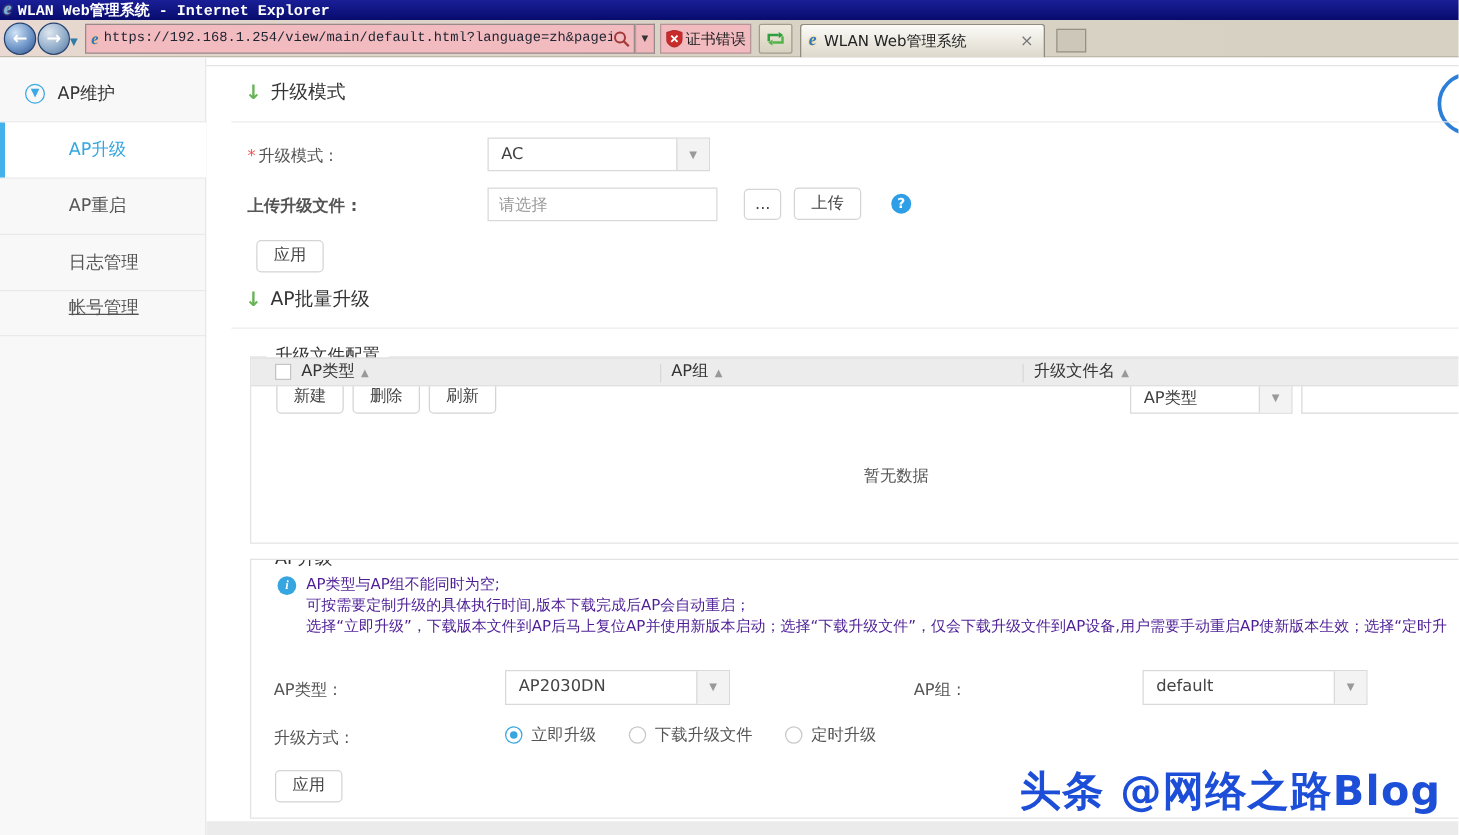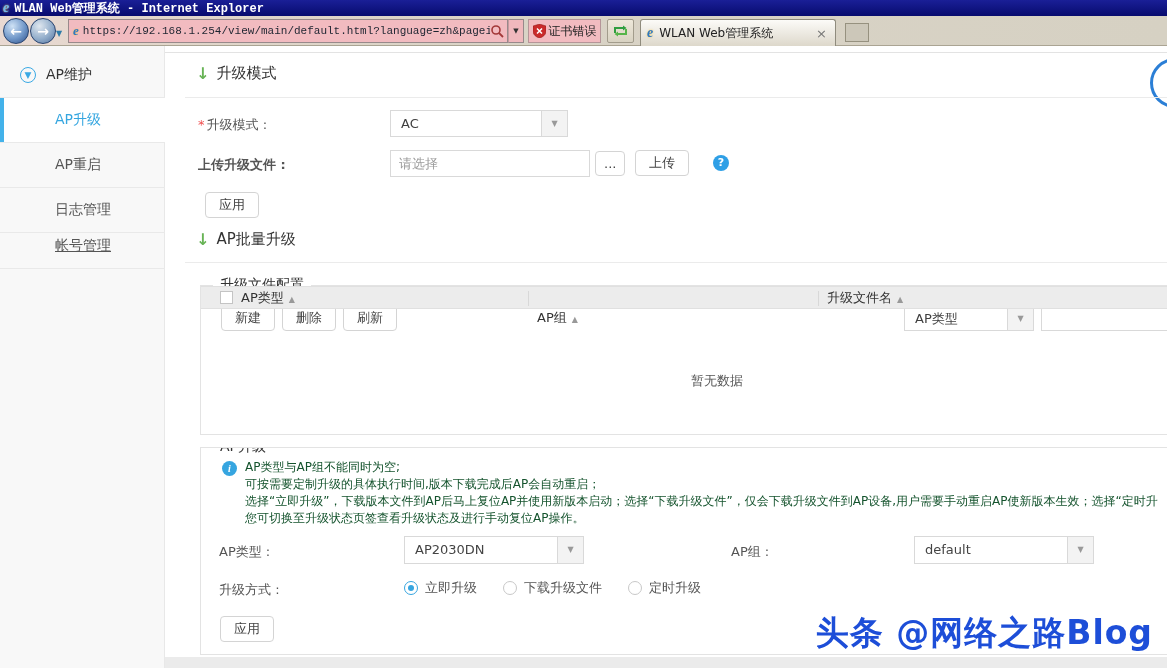--- a/index.html
+++ b/index.html
@@ -90,21 +90,21 @@
     border-top:1px solid #e0e0e0; border-bottom:1px solid #e0e0e0; }
   .th { position:absolute; top:0; height:23px; font-size:13px; color:#333; line-height:22px; white-space:nowrap; }
   .sort-caret { color:#999; font-size:8px; margin-left:5px; }
   .vsep { position:absolute; top:4px; height:15px; border-left:1px solid #d8d8d8; }
   .checkbox { position:absolute; width:13px; height:13px; border:1px solid #c4c4c4; background:#fff; top:4px; }
   .empty-text { position:absolute; text-align:center; font-size:13px; color:#555; }
 
   .info-icon { position:absolute; width:15px; height:15px; border-radius:50%; background:#36a5e0;
     color:#fff; font-size:10px; font-style:italic; font-weight:bold; text-align:center; line-height:15px;
     font-family:"Liberation Serif",serif; }
-  .info-lines { position:absolute; font-size:12px; color:#14532d; line-height:17px; white-space:nowrap; }
+  .info-lines { position:absolute; font-size:12px; color:#4c1d95; line-height:17px; white-space:nowrap; }
 
   .radio-grp { position:absolute; display:flex; align-items:center; gap:0; font-size:13px; color:#555; }
   .radio { width:14px; height:14px; border-radius:50%; border:1px solid #c8c8c8; background:#fff;
     display:inline-block; vertical-align:-3px; position:relative; }
   .radio.checked { border-color:#36a5e0; }
   .radio.checked::after { content:""; position:absolute; left:3px; top:3px; width:6px; height:6px;
     border-radius:50%; background:#36a5e0; }
   .radio-label { margin:0 26px 0 7px; }
 
   .watermark { position:absolute; right:14px; bottom:12px; font-size:33px; font-weight:bold;
@@ -196,21 +196,21 @@
 
     <div class="frm-label" style="left:33px; top:70px;">
       <span class="req">*</span><span>升级模式 :</span>
     </div>
     <div class="sel" style="left:225px; top:64px; width:178px;">
       <span class="sel-text">AC</span>
       <span class="sel-arrow">▼</span>
     </div>
 
     <div class="frm-label" style="left:33px; top:110px;font-weight:bold;">上传升级文件 :</div>
-    <input class="txt-input" style="left: 225px; top: 104px; width: 200px;" placeholder="请选择">
+    <input class="txt-input" style="left: 225px; top: 104px; width: 184px;" placeholder="请选择">
     <div class="btn" style="left:430px; top:105px; height:25px; line-height:23px; padding:0 8px;">...</div>
     <div class="btn" style="left:470px; top:104px;">上传</div>
     <div class="help-icon" style="left:548px; top:109px;">?</div>
 
     <div class="btn" style="left:40px; top:146px;">应用</div>
 
     <div class="sec-head" style="left:31px; top:184px;">
       <span class="green-arrow">↓</span>
       <span>AP批量升级</span>
     </div>
@@ -228,40 +228,39 @@
         <span class="sel-arrow">▼</span>
       </div>
       <input class="txt-input" style="left: 840px; top: 19px; width: 320px; height: 26px;">
 
       <div class="thead">
         <span class="checkbox" style="left:19px;"></span>
         <span class="th" style="left:40px;">
           <span>AP类型</span><span class="sort-caret">▲</span>
         </span>
         <span class="vsep" style="left:327px;"></span>
-        <span class="th" style="left:336px;margin-top:20px;">
+        <span class="th" style="left:336px;">
           <span>AP组</span><span class="sort-caret">▲</span>
         </span>
         <span class="vsep" style="left:617px;"></span>
         <span class="th" style="left:626px;text-align:center;">
           <span>升级文件名</span><span class="sort-caret">▲</span>
         </span>
       </div>
       <div class="empty-text" style="left:62px; right:0; top:86px;">暂无数据</div>
     </div>
 
     <div class="fieldset" style="left:35px; top:401px; right:-5px; height:208px; overflow:hidden;">
       <span class="fs-title">AP升级</span>
 
       <div class="info-icon" style="left:21px; top:13px;">i</div>
       <div class="info-lines" style="left:44px; top:11px;">
         <div>AP类型与AP组不能同时为空;</div>
         <div>可按需要定制升级的具体执行时间,版本下载完成后AP会自动重启；</div>
         <div>选择“立即升级”，下载版本文件到AP后马上复位AP并使用新版本启动；选择“下载升级文件”，仅会下载升级文件到AP设备,用户需要手动重启AP使新版本生效；选择“定时升</div>
-        <div>您可切换至升级状态页签查看升级状态及进行手动复位AP操作。</div>
       </div>
 
       <div class="frm-label" style="left:18px; top:95px;">AP类型 :</div>
       <div class="sel" style="left:203px; top:88px; width:180px; height:28px;">
         <span class="sel-text" style="color:#444;">AP2030DN</span>
         <span class="sel-arrow">▼</span>
       </div>
       <div class="frm-label" style="left:530px; top:95px;">AP组 :</div>
       <div class="sel" style="left:713px; top:88px; width:180px; height:28px;">
         <span class="sel-text" style="color:#444;">default</span>

